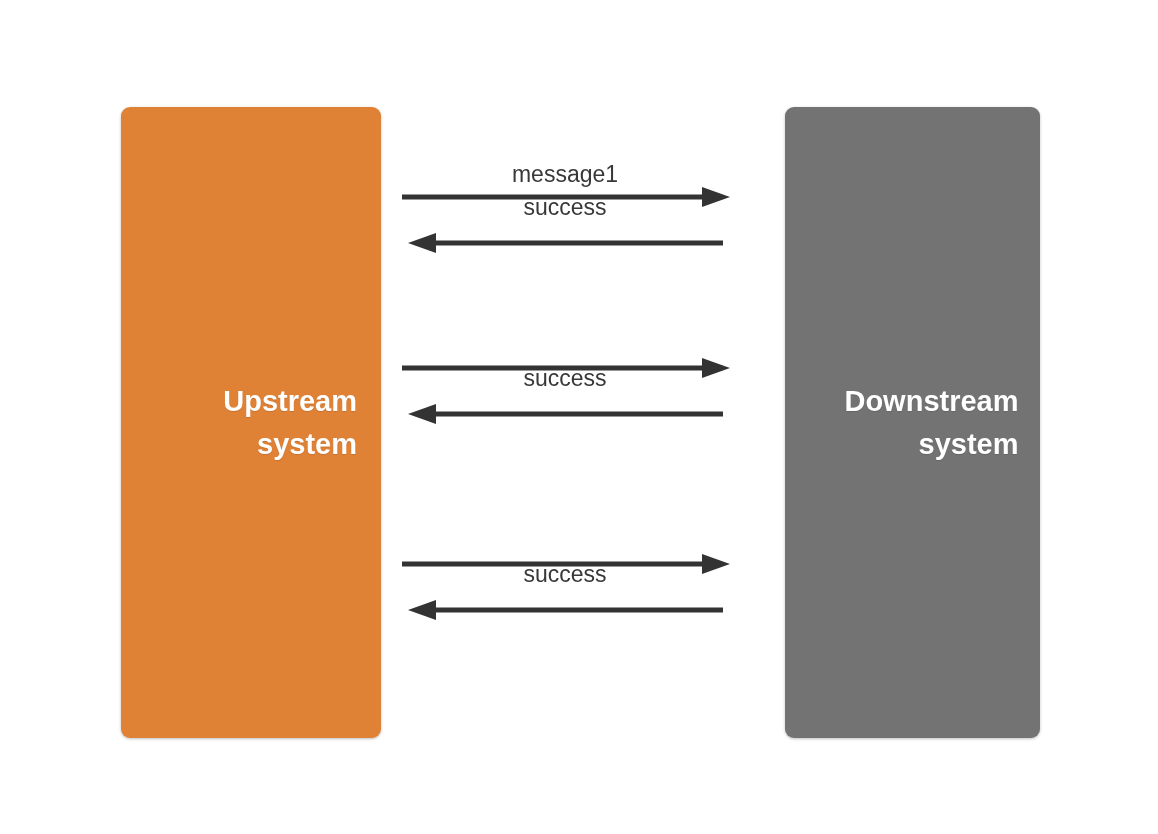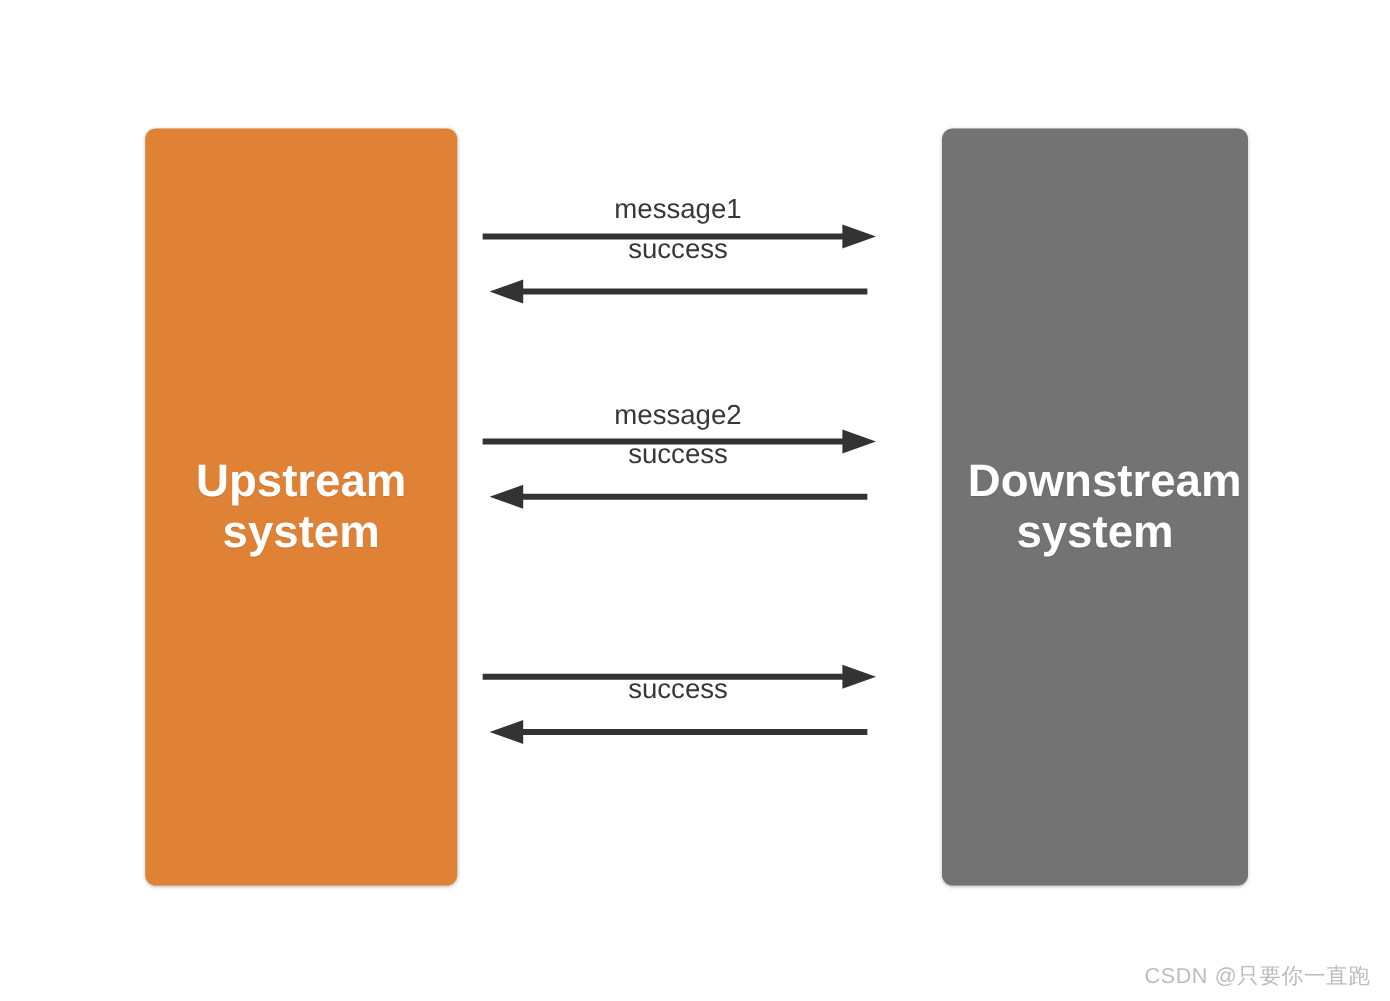--- a/index.html
+++ b/index.html
@@ -30,23 +30,23 @@
     width: 260px;
     background: #e08236;
   }
   .node-downstream {
     left: 785px;
     width: 255px;
     background: #737373;
   }
   .node-label {
     color: #ffffff;
-    font-size: 38px;
+    font-size: 29px;
     font-weight: 700;
-    text-align: center;
+    text-align: right;
     line-height: 43px;
     max-width: 212px;
     text-shadow: 0 1px 1px rgba(0,0,0,0.12);
   }
   .msg-group {
     position: absolute;
     left: 400px;
     width: 330px;
     height: 95px;
   }
@@ -100,21 +100,20 @@
       <polygon points="300,2 328,12 300,22" fill="#333333"></polygon>
     </svg>
     <div class="msg-label success-label">success</div>
     <svg class="arrow arrow-left" width="315" height="24" viewBox="0 0 315 24">
       <line x1="26" y1="12" x2="315" y2="12" stroke-width="5" stroke="#333333"></line>
       <polygon points="28,2 0,12 28,22" fill="#333333"></polygon>
     </svg>
   </div>
 
   <div class="msg-group group-2">
-    <div class="msg-label request-label">message2</div>
     <svg class="arrow arrow-right" width="328" height="24" viewBox="0 0 328 24">
       <line x1="0" y1="12" x2="302" y2="12" stroke-width="5" stroke="#333333"></line>
       <polygon points="300,2 328,12 300,22" fill="#333333"></polygon>
     </svg>
     <div class="msg-label success-label">success</div>
     <svg class="arrow arrow-left" width="315" height="24" viewBox="0 0 315 24">
       <line x1="26" y1="12" x2="315" y2="12" stroke-width="5" stroke="#333333"></line>
       <polygon points="28,2 0,12 28,22" fill="#333333"></polygon>
     </svg>
   </div>
@@ -124,15 +123,14 @@
       <line x1="0" y1="12" x2="302" y2="12" stroke-width="5" stroke="#333333"></line>
       <polygon points="300,2 328,12 300,22" fill="#333333"></polygon>
     </svg>
     <div class="msg-label success-label">success</div>
     <svg class="arrow arrow-left" width="315" height="24" viewBox="0 0 315 24">
       <line x1="26" y1="12" x2="315" y2="12" stroke-width="5" stroke="#333333"></line>
       <polygon points="28,2 0,12 28,22" fill="#333333"></polygon>
     </svg>
   </div>
 
-  <div class="watermark">CSDN @只要你一直跑</div>
 
 </div>
 
 </body></html>

